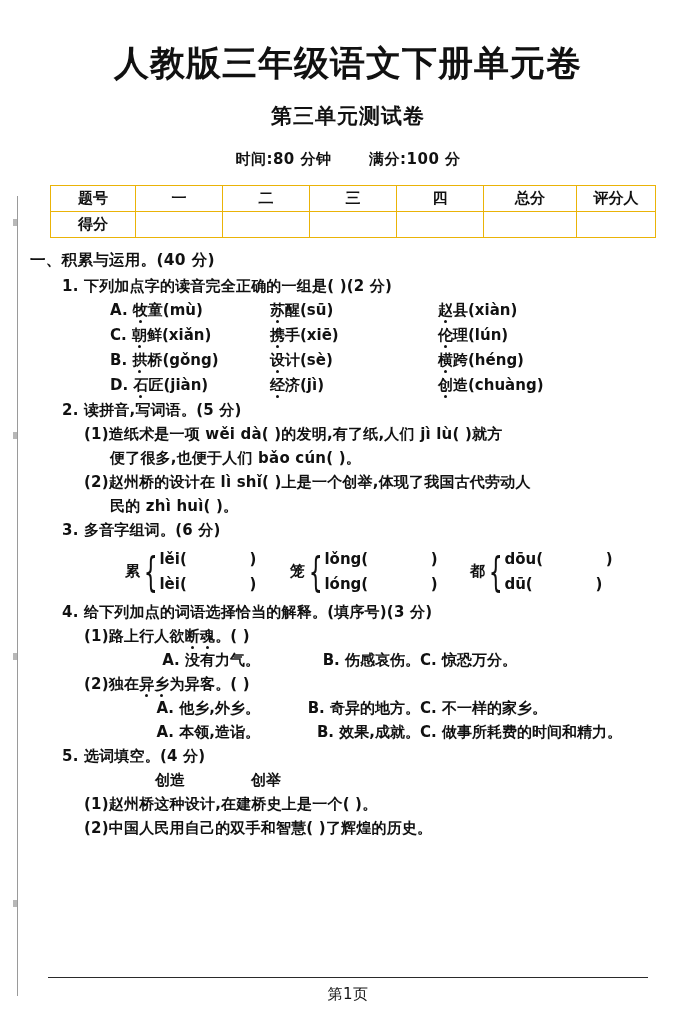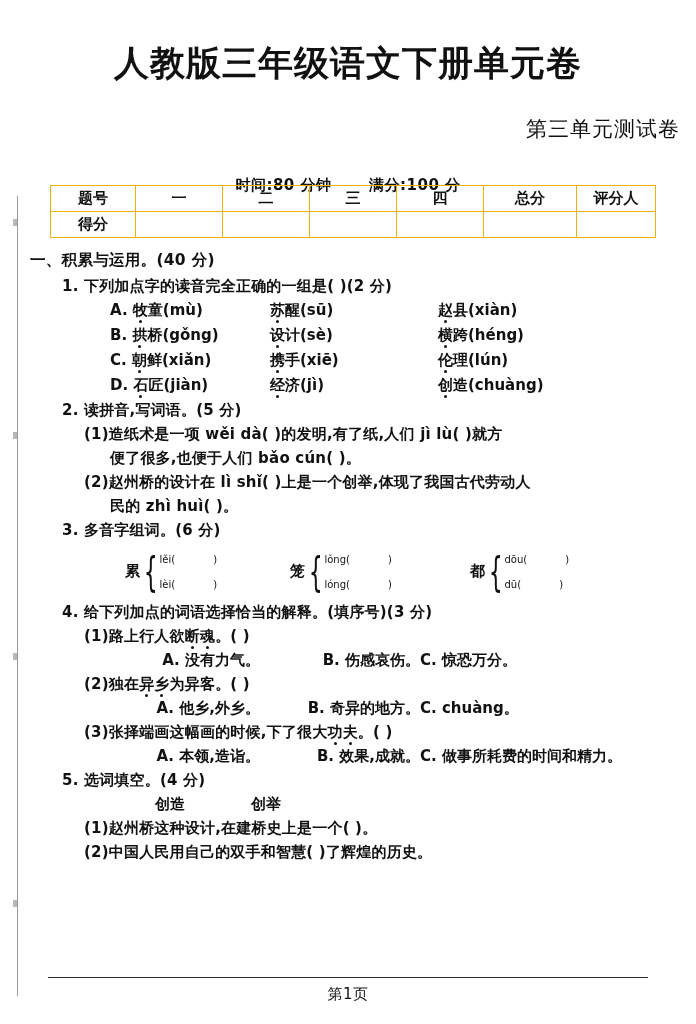--- a/index.html
+++ b/index.html
@@ -46,24 +46,24 @@
     text-align: center;
     font-size: 35px;
     font-weight: bold;
     letter-spacing: 1px;
     margin: 0;
     padding-top: 44px;
     line-height: 1.12;
     font-family: "DejaVu Sans", "Liberation Sans", sans-serif;
   }
   .sub-title {
-    text-align: right;
+    text-align: center;
     font-size: 21px;
-    font-weight: normal;
-    margin: 16px;
+    font-weight: bold;
+    margin: 3px;
     padding-top: 16px;
     letter-spacing: 1px;
   }
   .meta-line {
     text-align: center;
     font-size: 15px;
     font-weight: bold;
     margin: 0;
     padding-top: 17px;
     letter-spacing: 0.5px;
@@ -204,22 +204,22 @@
     display: inline-block;
     margin: 0 -4px 0 -3px;
   }
   .brace-items {
     display: flex;
     flex-direction: column;
     justify-content: center;
   }
   .brace-item {
     line-height: 25px;
-    font-size: 10px;
-    font-weight: normal;
+    font-size: 15px;
+    font-weight: bold;
     white-space: pre;
   }
 
   
   .word-bank {
     margin: 0 0 0 155px;
     padding-bottom: 9px;
     font-size: 15px;
     font-weight: bold;
     display: flex;
@@ -295,29 +295,29 @@
 
     <p class="q">1. 下列加点字的读音完全正确的一组是(            )(2 分)</p>
 
     <div class="opts">
       <span class="opt w1"><span>A.</span> <span class="dot">牧</span><span>童(mù)</span></span>
       <span class="opt w2"><span class="dot">苏</span><span>醒(sū)</span></span>
       <span class="opt w3"><span class="dot">赵</span><span>县(xiàn)</span></span>
     </div>
 
     <div class="opts">
+      <span class="opt w1"><span>C.</span> <span class="dot">朝</span><span>鲜(xiǎn)</span></span>
+      <span class="opt w2"><span class="dot">携</span><span>手(xiē)</span></span>
+      <span class="opt w3"><span class="dot">伦</span><span>理(lún)</span></span>
+    </div>
+
+    <div class="opts">
       <span class="opt w1"><span>B.</span> <span class="dot">拱</span><span>桥(gǒng)</span></span>
       <span class="opt w2"><span class="dot">设</span><span>计(sè)</span></span>
       <span class="opt w3"><span class="dot">横</span><span>跨(héng)</span></span>
-    </div>
-
-    <div class="opts">
-      <span class="opt w1"><span>C.</span> <span class="dot">朝</span><span>鲜(xiǎn)</span></span>
-      <span class="opt w2"><span class="dot">携</span><span>手(xiē)</span></span>
-      <span class="opt w3"><span class="dot">伦</span><span>理(lún)</span></span>
     </div>
 
     <div class="opts">
       <span class="opt w1"><span>D.</span> <span class="dot">石</span><span>匠(jiàn)</span></span>
       <span class="opt w2"><span class="dot">经</span><span>济(jì)</span></span>
       <span class="opt w3"><span class="dot">创</span><span>造(chuàng)</span></span>
     </div>
 
     <p class="q">2. 读拼音,写词语。(5 分)</p>
     <p class="q-sub">(1)造纸术是一项 wěi dà(            )的发明,有了纸,人们 jì lù(            )就方</p>
@@ -363,24 +363,23 @@
     <div class="choices">
       <span class="c1">A. 没有力气。</span>
       <span class="c2">B. 伤感哀伤。</span>
       <span class="c3">C. 惊恐万分。</span>
     </div>
 
     <p class="q-sub"><span>(2)独在</span><span class="dot">异</span><span class="dot">乡</span><span>为异客。(            )</span></p>
     <div class="choices">
       <span class="c1">A. 他乡,外乡。</span>
       <span class="c2">B. 奇异的地方。</span>
-      <span class="c3">C. chuàng。</span>
-    </div>
-
-    <p class="q-sub"><span>(3)张择端画这幅画的时候,下了很大</span><span class="dot">功</span><span class="dot">夫</span><span>。(            )</span></p>
+      <span class="c3">C. 不一样的家乡。</span>
+    </div>
+
     <div class="choices">
       <span class="c1">A. 本领,造诣。</span>
       <span class="c2">B. 效果,成就。</span>
       <span class="c3">C. 做事所耗费的时间和精力。</span>
     </div>
 
     <p class="q">5. 选词填空。(4 分)</p>
     <div class="word-bank">
       <span class="w">创造</span>
       <span class="w">创举</span>

